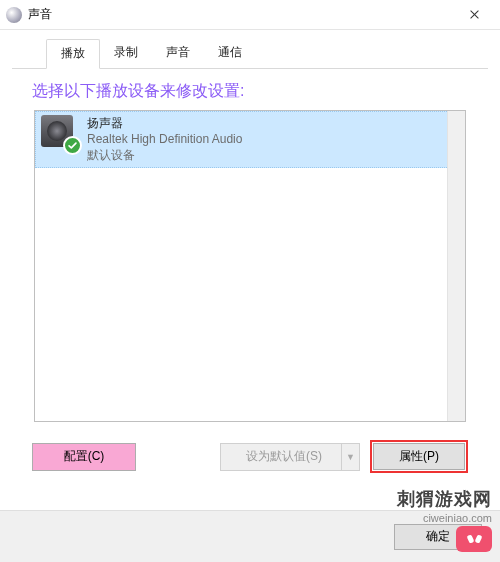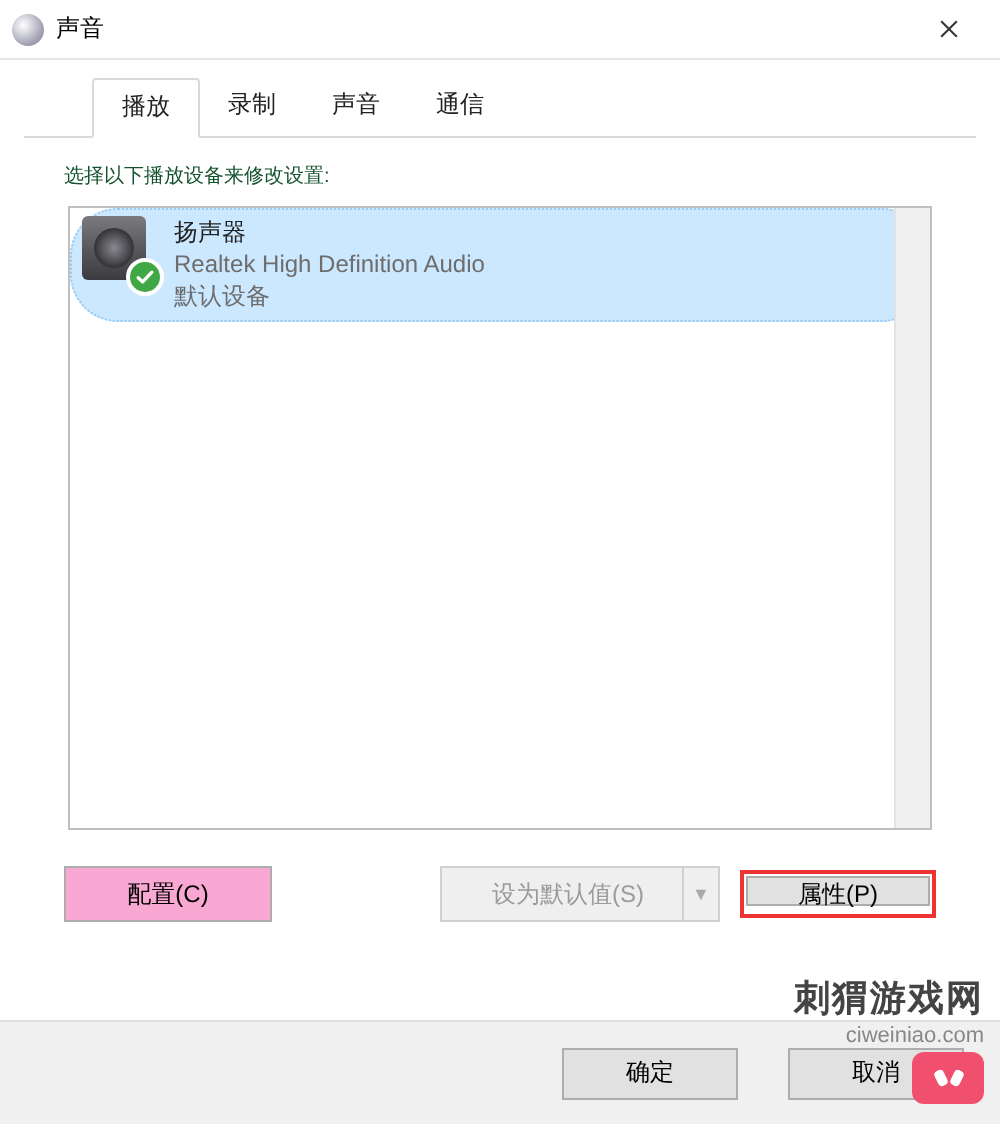--- a/index.html
+++ b/index.html
@@ -15,49 +15,49 @@
     .close-x::before { transform: rotate(45deg); top: 5px; }
     .close-x::after { transform: rotate(-45deg); top: 5px; }
 
     
     .tabs-area { padding: 8px 12px 0 12px; }
     .tabs { display: flex; border-bottom: 1px solid #d9d9d9; }
     .tab { font-size: 12px; padding: 5px 14px 6px; color: #222; cursor: pointer; position: relative; top: 1px; }
     .tab.active { background: #fff; border: 1px solid #d9d9d9; border-bottom: 1px solid #fff; border-radius: 2px 2px 0 0; margin-left: 34px; }
 
     .inner { padding: 12px 20px 14px 20px; }
-    .prompt { font-size: 10px; color: #14532d; margin-bottom: 6px; }
+    .prompt { font-size: 16px; color: #8b5cf6; margin-bottom: 6px; }
 
     .device-list { background: #fff; height: 316px; overflow: hidden; position: relative; }
     .device-list-inner { position: absolute; inset: 2px; border: 1px solid #bfbfbf; background: #fff; }
     .device-list::after { content:""; position:absolute; right:3px; top:3px; bottom:3px; width:17px; background:#f0f0f0; border-left:1px solid #e3e3e3; }
 
     .device-item { display: flex; align-items: flex-start; padding: 4px 6px; gap: 8px; cursor: default; }
-    .device-item.selected { background: #cce8ff; outline: 1px dotted #99c9ef; outline-offset: -1px; border-radius: 24px; }
+    .device-item.selected { background: #cce8ff; outline: 1px dotted #99c9ef; outline-offset: -1px; }
 
     .device-icon-wrap { position: relative; width: 38px; height: 38px; flex-shrink: 0; }
     .speaker-pic { width: 32px; height: 32px; background: linear-gradient(180deg,#7a7a7f 0%,#55555a 55%,#3c3c40 100%); border-radius: 3px; position: relative; }
     .speaker-pic::before { content:""; position:absolute; left:50%; top:50%; width:20px; height:20px; border-radius:50%; background: radial-gradient(circle,#8a8a92 0%,#3a3a3e 65%,#1e1e20 100%); transform:translate(-50%,-50%); }
     .check-badge { position: absolute; right: -3px; bottom: -2px; width: 19px; height: 19px; border-radius: 50%; background: #3fa845; border: 2px solid #fff; display:flex; align-items:center; justify-content:center; }
     .check-badge svg { width: 11px; height: 11px; }
 
     .device-text { display: flex; flex-direction: column; line-height: 1.35; }
     .dev-name { font-size: 12px; color: #222; }
     .dev-sub { font-size: 12px; color: #6d6d6d; }
 
     .lower-btns { margin-top: 16px; display: flex; align-items: center; gap: 0; }
     .cfg-btn { width: 104px; height: 28px; font-size: 12px; background: #f9a8d4; border: 1px solid #adadad; cursor: pointer; }
     .spacer { flex: 1; }
 
     .setdefault-btn { width: 122px; height: 28px; font-size: 12px; background: #efefef; border: 1px solid #d0d0d0; color: #9b9b9b; position: relative; padding-left: 6px; text-align: center; }
     .setdefault-dd { width: 18px; height: 28px; border: 1px solid #d0d0d0; border-left: none; background:#efefef; color:#aaa; display:flex; align-items:center; justify-content:center; font-size:9px; }
 
     .props-wrap { position: relative; margin-left: 10px; padding: 3px; }
     .props-wrap::before { content:""; position:absolute; inset:0; border: 2px solid #e33; pointer-events:none; }
-    .props-btn { width: 92px; height: 15px; font-size: 12px; background: #e1e1e1; border: 1px solid #adadad; cursor: pointer; }
+    .props-btn { width: 92px; height: 27px; font-size: 12px; background: #e1e1e1; border: 1px solid #adadad; cursor: pointer; }
 
     .dialog-bottom { position:absolute; bottom:0; left:0; right:0; height:52px; border-top:1px solid #dfdfdf; background:#f0f0f0; display:flex; align-items:center; justify-content:flex-end; padding-right: 18px; gap: 25px; }
     .dlg-btn { width: 88px; height: 26px; font-size: 12px; background: #e1e1e1; border: 1px solid #adadad; cursor: pointer; }
 
     
     .wm-logo { position: absolute; right: 8px; bottom: 10px; width: 36px; height: 26px; background: #f0506e; border-radius: 6px; display:flex; align-items:center; justify-content:center; gap:3px; }
     .wm-logo span { width:5px; height:8px; background:#fff; border-radius:2px; }
     .wm-logo span:nth-child(1){ transform: rotate(-26deg);}
     .wm-logo span:nth-child(2){ transform: rotate(26deg);}
     .wm-text { position:absolute; right:8px; bottom:38px; display:flex; flex-direction:column; align-items:flex-end; gap:1px; pointer-events:none; }
@@ -115,21 +115,20 @@
       </div>
       <div class="props-wrap">
         <button class="props-btn">属性(P)</button>
       </div>
     </div>
   </div>
 </div>
 
 <div class="dialog-bottom">
   <button class="dlg-btn">确定</button>
-  <button class="dlg-btn">取消</button>
 </div>
 
 <div class="wm-text">
   <div class="a">刺猬游戏网</div>
   <div class="b">ciweiniao.com</div>
 </div>
 <div class="wm-logo">
     <span></span>
     <span></span>
   </div>

